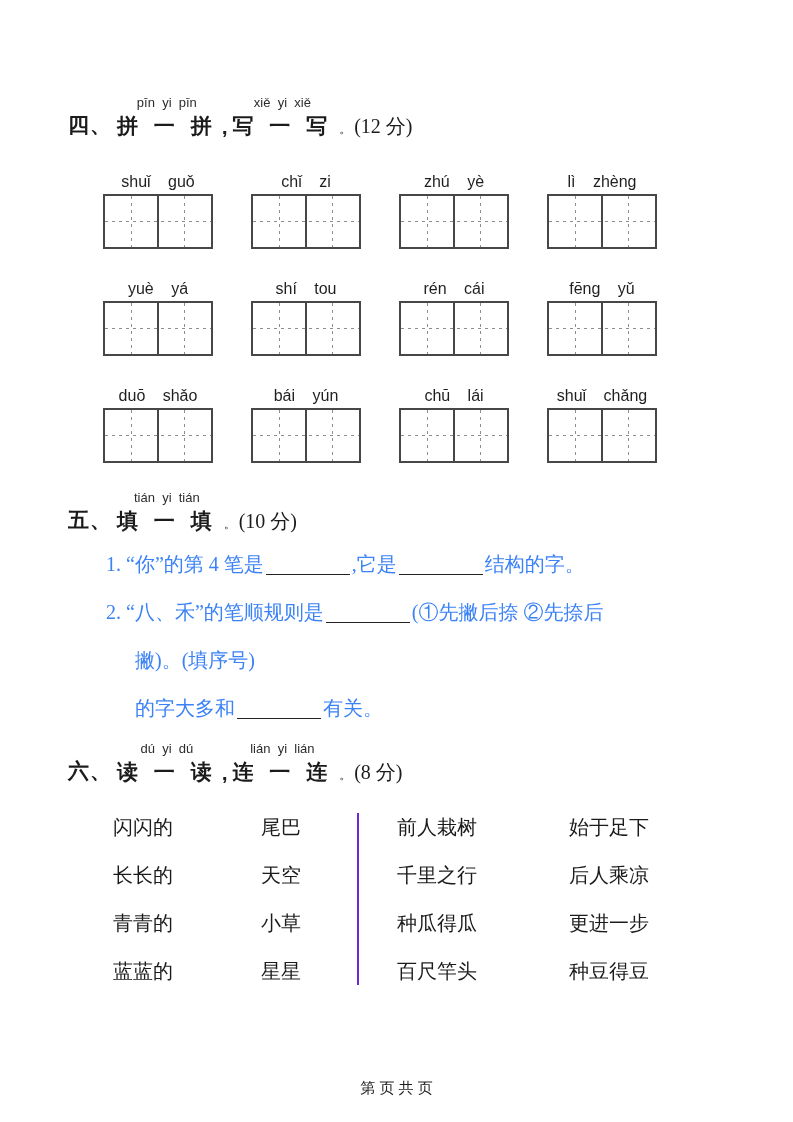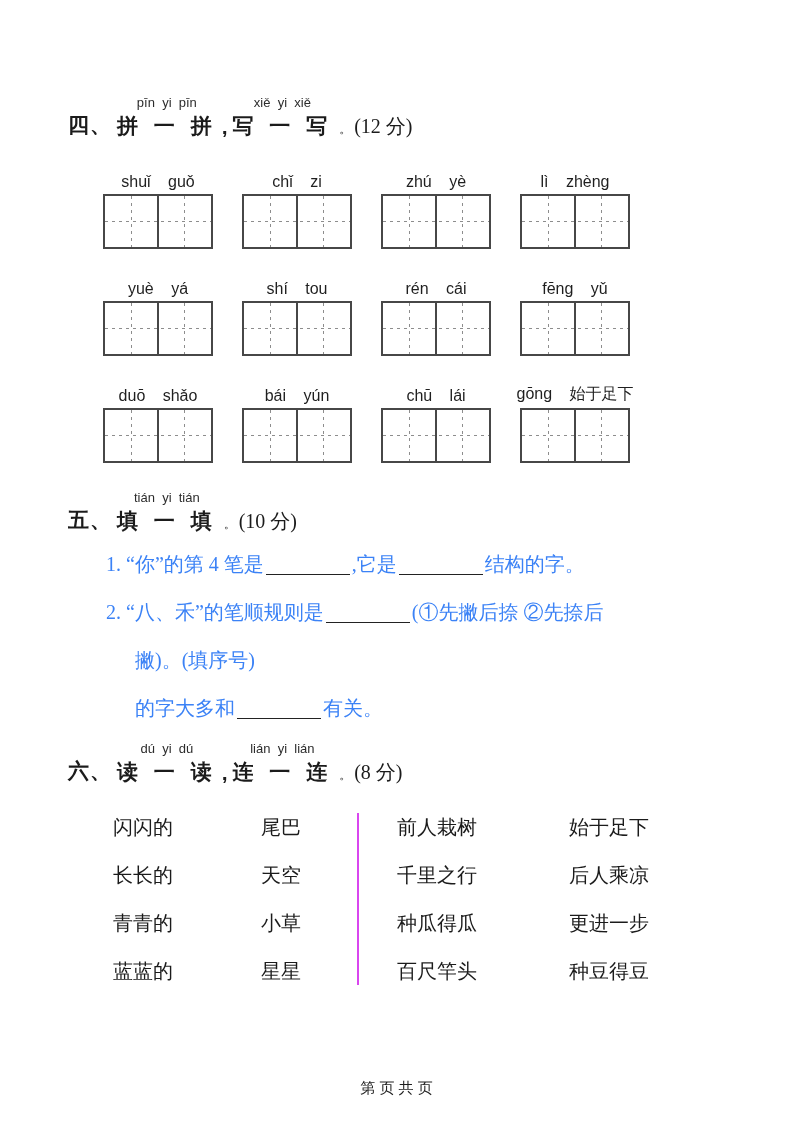--- a/index.html
+++ b/index.html
@@ -19,21 +19,21 @@
   .rg .py { font-weight:normal; font-size:13px; color:#2c2c2c;
     font-family:"Liberation Sans","DejaVu Sans",sans-serif; margin-bottom:2px; white-space:pre; }
   .rg .hz { letter-spacing:5px; padding-bottom:1px; white-space:pre; }
   .sec-comma { padding-bottom:2px; }
   .sec-period { font-size:12px; padding:0 3px 3px 2px; font-weight:normal; }
   .sec-score { font-family:"Liberation Serif","DejaVu Serif",serif; font-weight:normal;
     font-size:20px; padding-bottom:1px; white-space:pre; }
 
   
   .grids { margin:30px 0 0 35px; }
-  .grow { display:flex; gap:29px; }
+  .grow { display:flex; gap:38px; }
   .grow + .grow { margin-top:29px; }
   .wg { width:110px; }
   .gpy { height:20px; display:flex; justify-content:center; align-items:flex-end;
     font-family:"Liberation Sans","DejaVu Sans",sans-serif; font-size:16px;
     color:#1f1f1f; margin-bottom:3px; word-spacing:13px; white-space:pre; }
   .tianbox { height:55px; box-sizing:border-box; border:2px solid #474747;
     background-image:
       linear-gradient(#474747,#474747),
       repeating-linear-gradient(180deg,#8d8d8d 0 3px,transparent 3px 7px),
       repeating-linear-gradient(180deg,#8d8d8d 0 3px,transparent 3px 7px),
@@ -48,21 +48,21 @@
   .qline { line-height:30px; height:30px; margin-bottom:18px; white-space:nowrap; }
   .qline.cont { padding-left:29px; }
   .qno { margin-right:5px; }
   .blank { display:inline-block; width:84px; height:19px;
     border-bottom:1px solid #222; vertical-align:-4px; margin:0 2px; }
 
   
   .sec6-head { margin-top:4px; }
   .match { display:flex; margin:26px 0 0 45px; font-size:20px; color:#1b1b1b; }
   .mgroup { display:flex; }
-  .mgroup.left { padding-right:56px; border-right:2px solid #d946ef; }
+  .mgroup.left { padding-right:56px; border-right:2px solid #6d28d9; }
   .mgroup.left .mcol + .mcol { margin-left:88px; }
   .mgroup.right { padding-left:38px; }
   .mgroup.right .mcol + .mcol { margin-left:92px;justify-content:center; }
   .mcol { display:flex; flex-direction:column; }
   .mcol span { display:block; height:28px; line-height:28px; white-space:nowrap; }
   .mcol span + span { margin-top:20px; }
 
   
   .footer { position:absolute; left:0; right:0; bottom:24px; text-align:center;
     font-family:"Liberation Sans","DejaVu Sans",sans-serif;
@@ -133,21 +133,21 @@
         </div>
         <div class="wg">
           <div class="gpy">bái yún</div>
           <div class="tianbox"></div>
         </div>
         <div class="wg">
           <div class="gpy">chū lái</div>
           <div class="tianbox"></div>
         </div>
         <div class="wg">
-          <div class="gpy">gōng 始于足下</div>
+          <div class="gpy">shuǐ chǎng</div>
           <div class="tianbox"></div>
         </div>
       </div>
     </div>
 
     <div class="sec-head sec5-head">
       <span class="sec-num">五、</span>
       <span class="rg">
         <span class="py">tián  yi  tián</span>
         <span class="hz">填 一 填</span>

